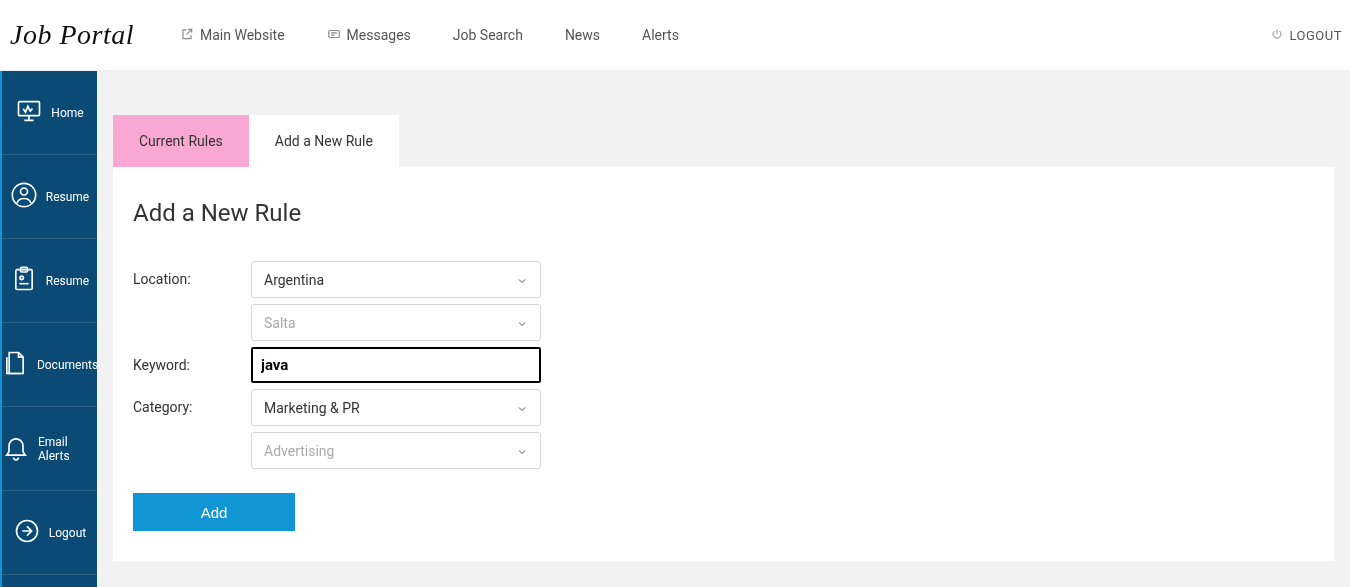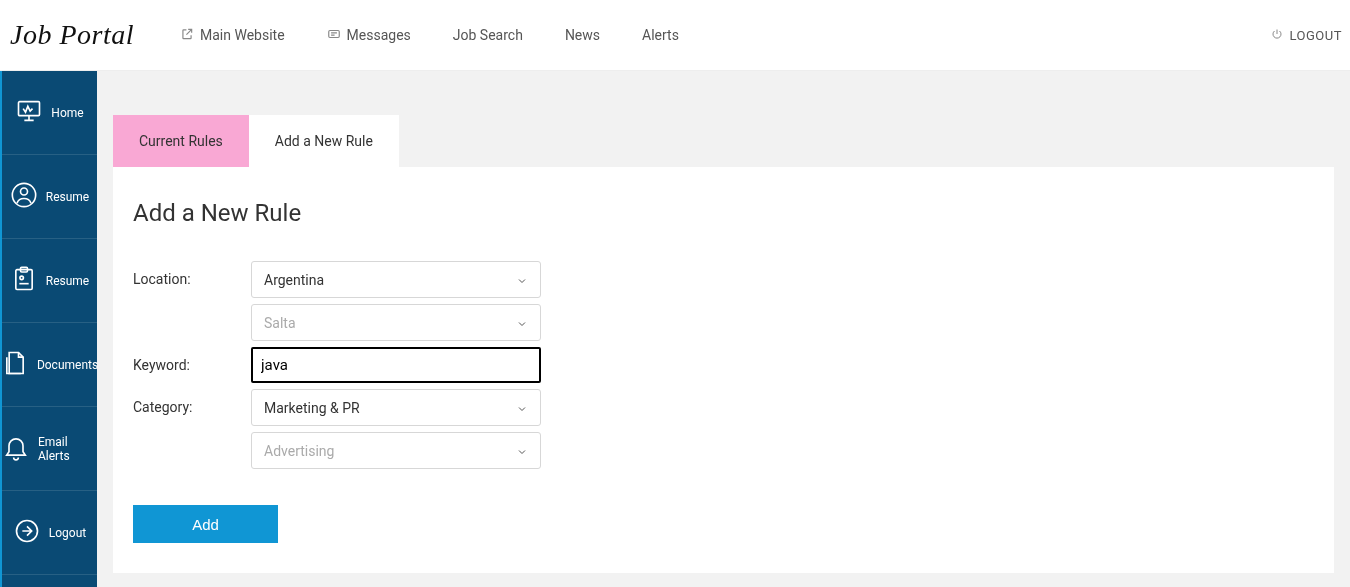--- a/index.html
+++ b/index.html
@@ -123,25 +123,26 @@
 
   .text-input {
     height: 36px;
     border: 2px solid #000;
     border-radius: 2px;
     padding: 0 8px;
     font-size: 15px;
     outline: none;
     background: #fff;
     font-family: inherit;
+    font-weight: bold;
   }
 
   .btn-add {
-    margin-top: 36px;
-    width: 145px;
+    margin-top: 24px;
+    width: 162px;
     height: 38px;
     background: #1096d4;
     color: #fff;
     border: none;
     font-size: 15px;
     cursor: pointer;
     display: flex;
     align-items: center;
     justify-content: center;
   }

